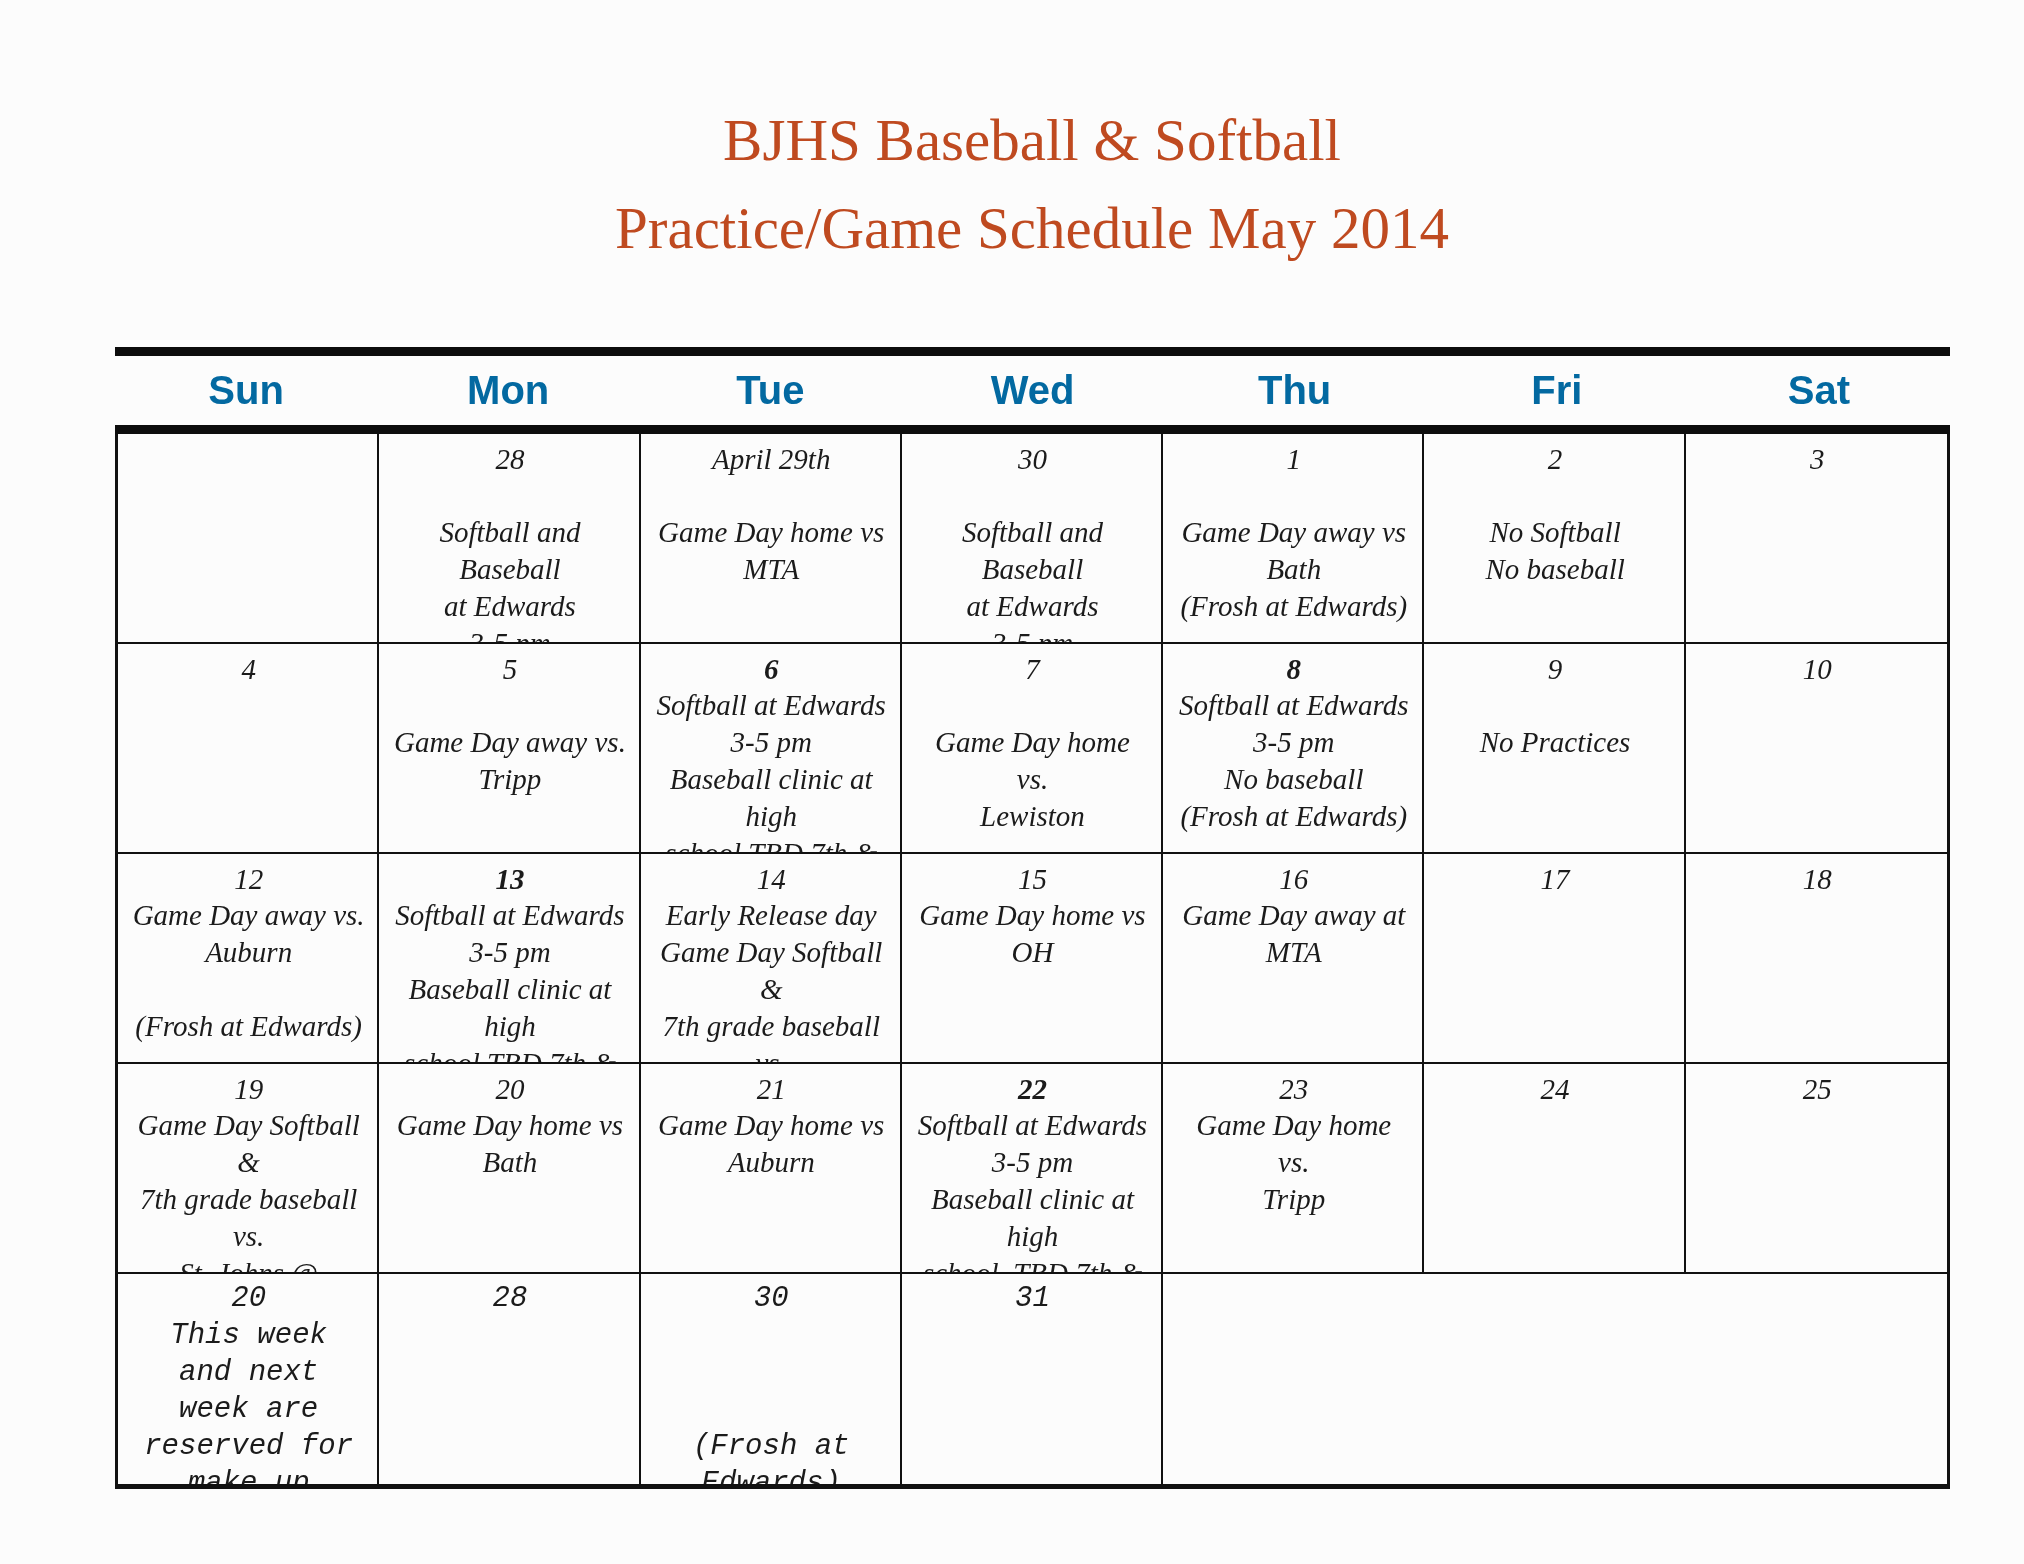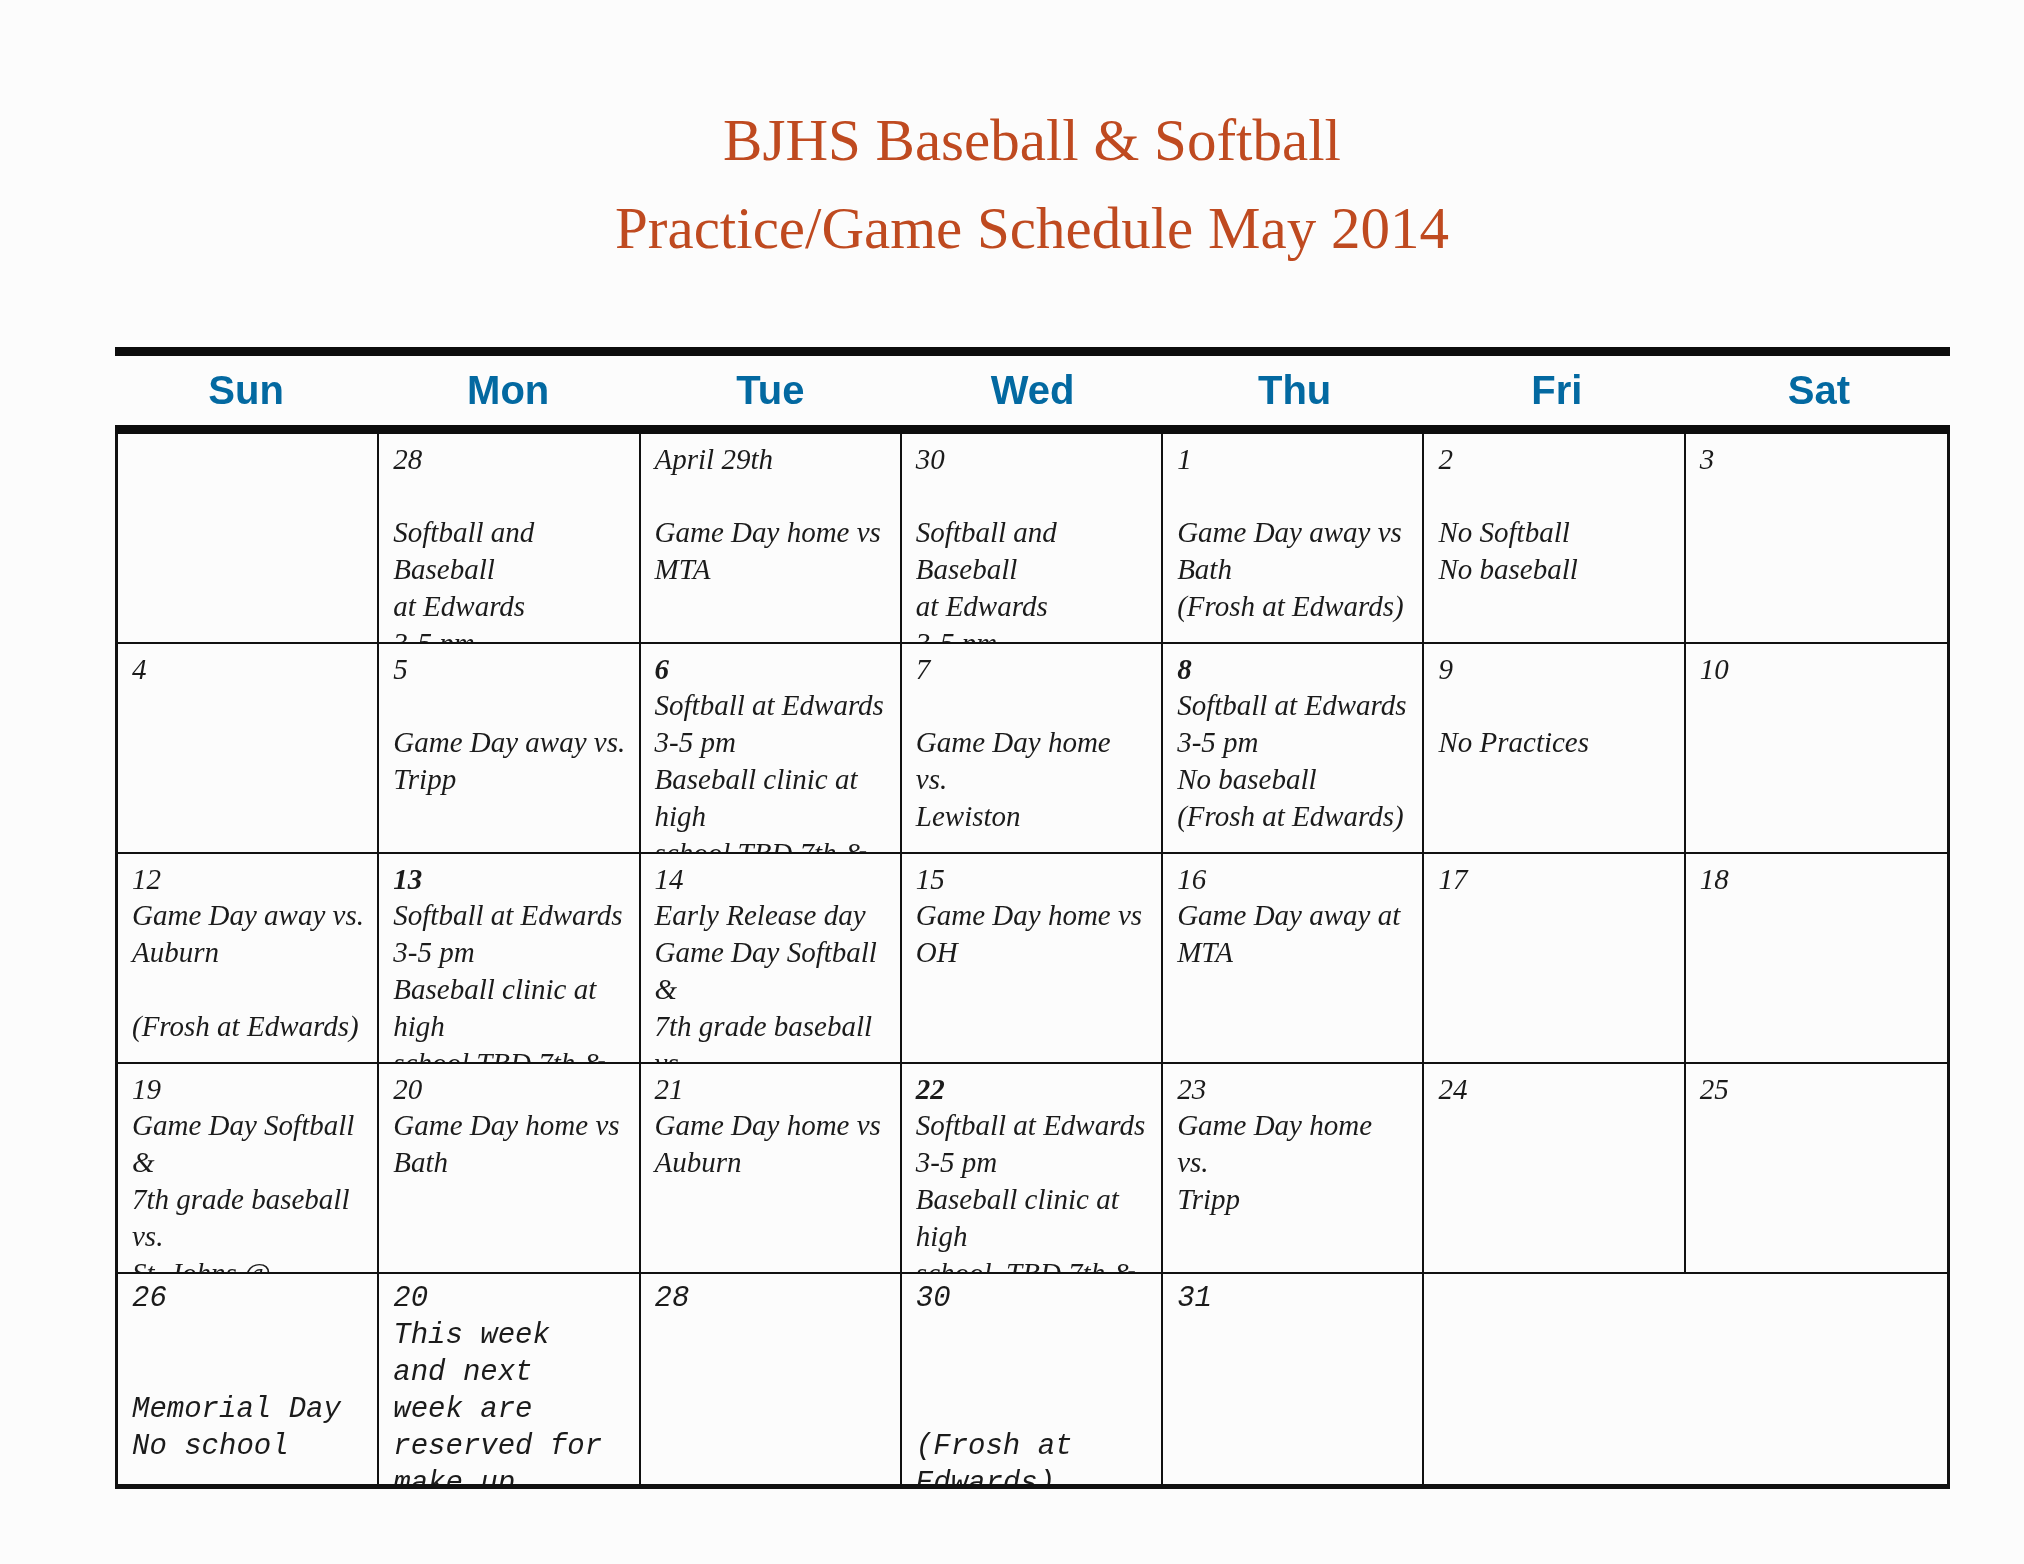--- a/index.html
+++ b/index.html
@@ -60,20 +60,21 @@
     border-right: 3px solid #111;
     border-bottom: 5px solid #111;
     box-sizing: border-box;
   }
   .cell {
     border-right: 2px solid #111;
     border-bottom: 2px solid #111;
     box-sizing: border-box;
     padding: 7px 12px 0 14px;
     overflow: hidden;
+    text-align: center;
   }
   .cell:nth-child(7n) { border-right: none; }
   .cell:nth-child(n+29) { border-bottom: none; font-family: Liberation Mono, monospace; }
   .num {
     font-style: italic;
     font-size: 29px;
     line-height: 36px;
     min-height: 36px;
   }
   .num.bold { font-weight: bold; }
@@ -246,27 +247,20 @@
   <div class="line">Game Day home vs.</div>
           <div class="line">Tripp</div>
         </div>
         <div class="cell">
     <div class="num">24</div>
   </div>
         <div class="cell">
     <div class="num">25</div>
   </div>
         <div class="cell">
-    <div class="num">26</div>
-  <div class="line"></div>
-          <div class="line"></div>
-          <div class="line">Memorial Day</div>
-          <div class="line">No school</div>
-        </div>
-        <div class="cell">
     <div class="num">20</div>
   <div class="line">This week  and next</div>
           <div class="line">week are reserved for</div>
           <div class="line">make up games.</div>
           <div class="line">(Frosh at Edwards)</div>
         </div>
         <div class="cell">
     <div class="num">28</div>
   </div>
         <div class="cell">

